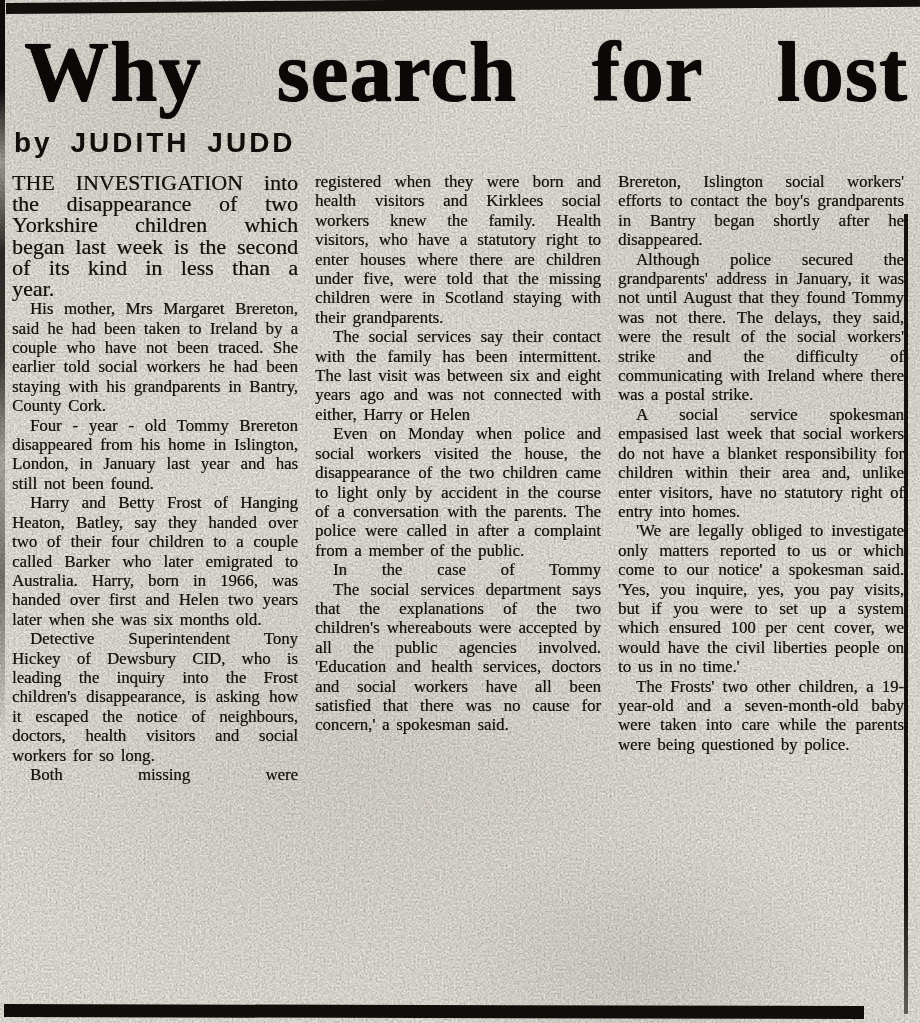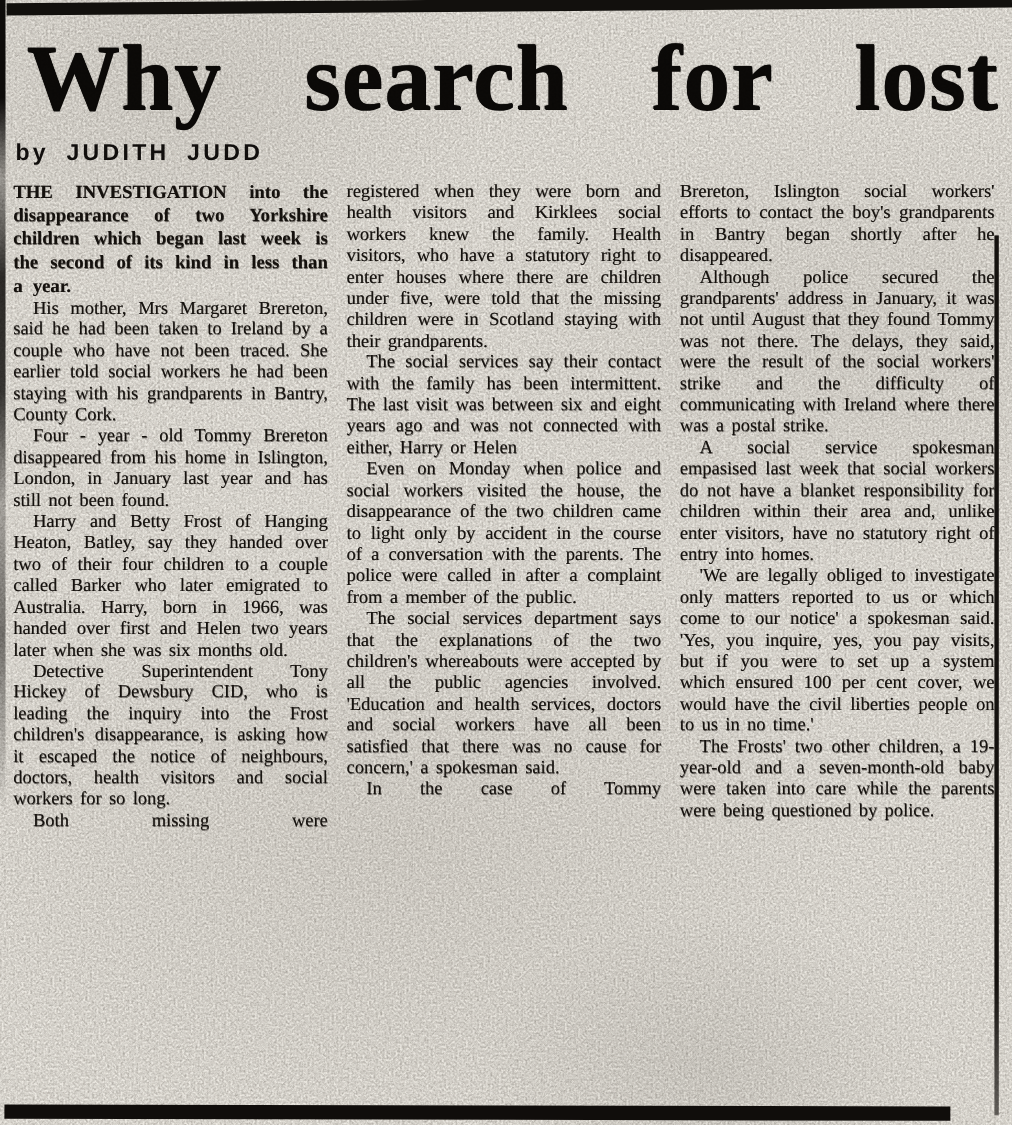--- a/index.html
+++ b/index.html
@@ -28,29 +28,29 @@
     background:#100d0b; transform:rotate(0.12deg); }
 
   .headline { padding:32px 12px 0 24px; }
   .headline-line {
     font-weight:bold; font-size:85px; line-height:79px; letter-spacing:1px;
     color:#0c0a08; text-align:justify; text-align-last:justify;
     text-shadow:0 0 1px #0c0a08, 0.6px 0.6px 0 #0c0a08;
   }
   .byline {
     margin:16px 0 0 14px; font-family:"Liberation Sans", sans-serif; font-weight:bold;
-    font-size:21px; letter-spacing:3px; word-spacing:7px; color:#13100e;
+    font-size:28px; letter-spacing:3px; word-spacing:7px; color:#13100e;
   }
 
   .columns { display:flex; gap:17px; padding:13px 16px 0 12px; }
   .column { flex:1; min-width:0; text-align:justify; font-size:16.8px; line-height:19.4px;
     word-spacing:2.5px; text-shadow:0.4px 0.4px 0.5px rgba(23,19,15,0.55); }
   .para { margin:0; }
   .para.indent { text-indent:18px; }
-  .para.lead { font-weight:bold; font-size:17px; line-height:21.2px; word-spacing:5px; }
+  .para.lead { font-weight:normal; font-size:22px; line-height:21.2px; word-spacing:5px; }
   .para.stretch { text-align-last:justify; }
 </style>
 </head>
 <body>
 
 <div class="page">
 
   <svg class="noise-svg" width="920" height="1023" aria-hidden="true">
     <filter id="grain">
       <feTurbulence type="fractalNoise" baseFrequency="0.5" numOctaves="2" seed="11" stitchTiles="stitch"></feTurbulence>
@@ -76,22 +76,22 @@
         <p class="para indent">His mother, Mrs Margaret Brereton, said he had been taken to Ireland by a couple who have not been traced. She earlier told social workers he had been staying with his grandparents in Bantry, County Cork.</p>
         <p class="para indent">Four - year - old Tommy Brereton disappeared from his home in Islington, London, in January last year and has still not been found.</p>
         <p class="para indent">Harry and Betty Frost of Hanging Heaton, Batley, say they handed over two of their four children to a couple called Barker who later emigrated to Australia. Harry, born in 1966, was handed over first and Helen two years later when she was six months old.</p>
         <p class="para indent">Detective Superintendent Tony Hickey of Dewsbury CID, who is leading the inquiry into the Frost children's disappearance, is asking how it escaped the notice of neighbours, doctors, health visitors and social workers for so long.</p>
         <p class="para indent stretch">Both missing were</p>
       </div>
     <div class="column">
         <p class="para">registered when they were born and health visitors and Kirklees social workers knew the family. Health visitors, who have a statutory right to enter houses where there are children under five, were told that the missing children were in Scotland staying with their grandparents.</p>
         <p class="para indent">The social services say their contact with the family has been intermittent. The last visit was between six and eight years ago and was not connected with either, Harry or Helen</p>
         <p class="para indent">Even on Monday when police and social workers visited the house, the disappearance of the two children came to light only by accident in the course of a conversation with the parents. The police were called in after a complaint from a member of the public.</p>
+        <p class="para indent stretch">In the case of Tommy</p>
         <p class="para indent">The social services department says that the explanations of the two children's whereabouts were accepted by all the public agencies involved. 'Education and health services, doctors and social workers have all been satisfied that there was no cause for concern,' a spokesman said.</p>
-        <p class="para indent stretch">In the case of Tommy</p>
       </div>
     <div class="column">
         <p class="para">Brereton, Islington social workers' efforts to contact the boy's grandparents in Bantry began shortly after he disappeared.</p>
         <p class="para indent">Although police secured the grandparents' address in January, it was not until August that they found Tommy was not there. The delays, they said, were the result of the social workers' strike and the difficulty of communicating with Ireland where there was a postal strike.</p>
         <p class="para indent">A social service spokesman empasised last week that social workers do not have a blanket responsibility for children within their area and, unlike enter visitors, have no statutory right of entry into homes.</p>
         <p class="para indent">'We are legally obliged to investigate only matters reported to us or which come to our notice' a spokesman said. 'Yes, you inquire, yes, you pay visits, but if you were to set up a system which ensured 100 per cent cover, we would have the civil liberties people on to us in no time.'</p>
         <p class="para indent">The Frosts' two other children, a 19-year-old and a seven-month-old baby were taken into care while the parents were being questioned by police.</p>
       </div>
   </div>
 

